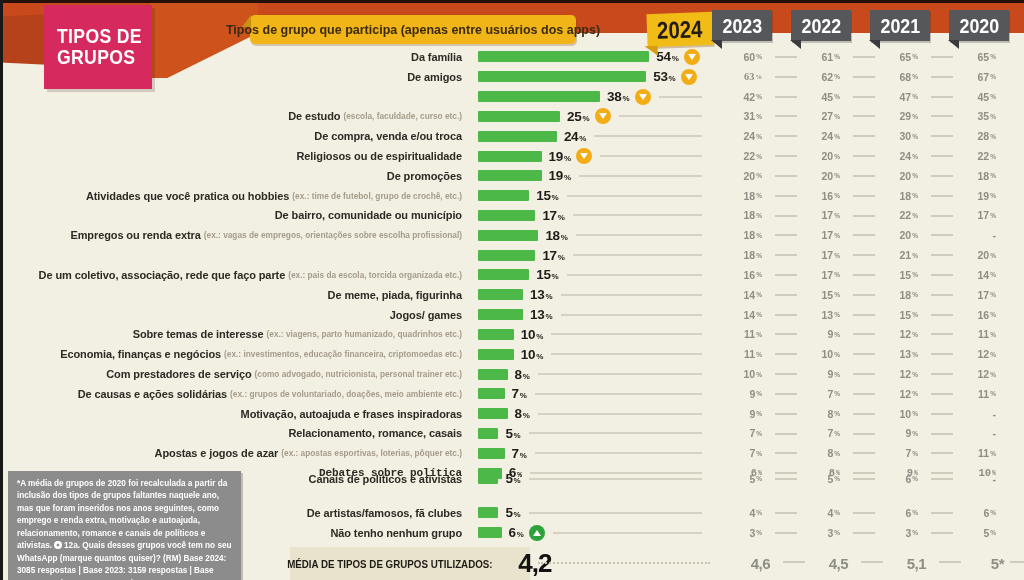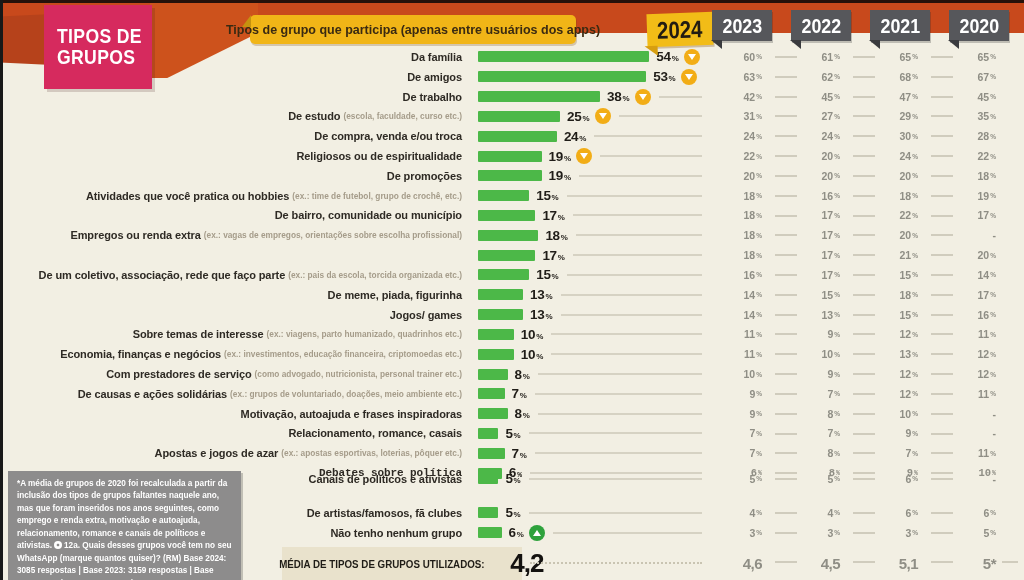--- a/index.html
+++ b/index.html
@@ -47,21 +47,21 @@
   .cline{flex:1;height:2px;background:#d6d2c3;margin:0 4px 0 8px;min-width:0}
   .yv{position:absolute;top:0;height:100%;width:44px;display:flex;align-items:center;justify-content:flex-end}
   .ynum{font-size:10.5px;font-weight:700;color:#8f8e85}
   .ysym{font-size:6.5px;font-weight:700;color:#8f8e85;margin-left:1px}
   .nodata{font-size:10.5px;font-weight:700;color:#8f8e85}
   .dashline{position:absolute;top:9px;height:2px;width:22px;background:#d0ccbd}
 
   .fnote{position:absolute;left:8px;top:471px;width:233px;height:109px;background:#8d8c8c;box-shadow:2px 2px 0 rgba(0,0,0,.2);padding:7px 9px;box-sizing:border-box;color:#fff;font-size:8.2px;line-height:1.52;font-weight:600;z-index:5}
   .fn-icon{display:inline-block;width:8px;height:8px;border-radius:50%;background:radial-gradient(circle at 50% 50%,#8d8c8c 0 1.5px,#fff 1.6px);vertical-align:-1px;margin:0 2px}
 
-  .avgrow{position:absolute;left:0;top:546px;width:948px;height:34px}
+  .avgrow{position:absolute;left:8px;top:546px;width:948px;height:34px}
   .avgbox{position:absolute;left:282px;top:1px;width:240px;height:33px;background:#e9e2cc;display:flex;align-items:center;justify-content:center;gap:8px}
   .avglabel{font-size:11.5px;font-weight:800;color:#1f1c16;transform:scaleX(.85);transform-origin:center;white-space:nowrap}
   .avgbig{font-size:26px;font-weight:800;color:#141210;letter-spacing:-1px}
   .avgdots{position:absolute;left:530px;top:16px;width:172px;border-top:2px dotted #c9c4b2}
   .av{position:absolute;top:0;height:100%;width:44px;display:flex;align-items:center;justify-content:flex-end;font-size:15px;font-weight:800;color:#8f8e85;letter-spacing:-.5px}
   .avdash{position:absolute;top:15px;width:22px;height:2px;background:#d0ccbd}
 </style>
 </head>
 <body>
 
@@ -146,44 +146,41 @@
           <div class="bar" style="width: 168.2px;"></div>
           <span class="pct">
             <span class="pnum">53</span>
             <span class="psym">%</span>
           </span>
           <span class="tic down">
             <span class="tri down"></span>
           </span>
           <span class="cline"></span>
         </div>
-        <span class="yv" style="left: 718px;">
+        <span class="yv" style="left: 718px; font-family: Liberation Serif, serif;">
           <span class="ynum">63</span>
           <span class="ysym">%</span>
         </span>
         <span class="dashline" style="left: 775px;"></span>
         <span class="yv" style="left: 796px;">
           <span class="ynum">62</span>
           <span class="ysym">%</span>
         </span>
         <span class="dashline" style="left: 853px;"></span>
         <span class="yv" style="left: 874px;">
           <span class="ynum">68</span>
           <span class="ysym">%</span>
         </span>
         <span class="dashline" style="left: 931px;"></span>
         <span class="yv" style="left: 952px;">
           <span class="ynum">67</span>
           <span class="ysym">%</span>
         </span>
       </div>
       <div class="row" style="top: 39.64px; height: 19.82px;">
-        <div class="lbl">
-          <span class="lab">De trabalho</span>
-        </div>
         <div class="barzone">
           <div class="bar" style="width: 122px;"></div>
           <span class="pct">
             <span class="pnum">38</span>
             <span class="psym">%</span>
           </span>
           <span class="tic down">
             <span class="tri down"></span>
           </span>
           <span class="cline"></span>

